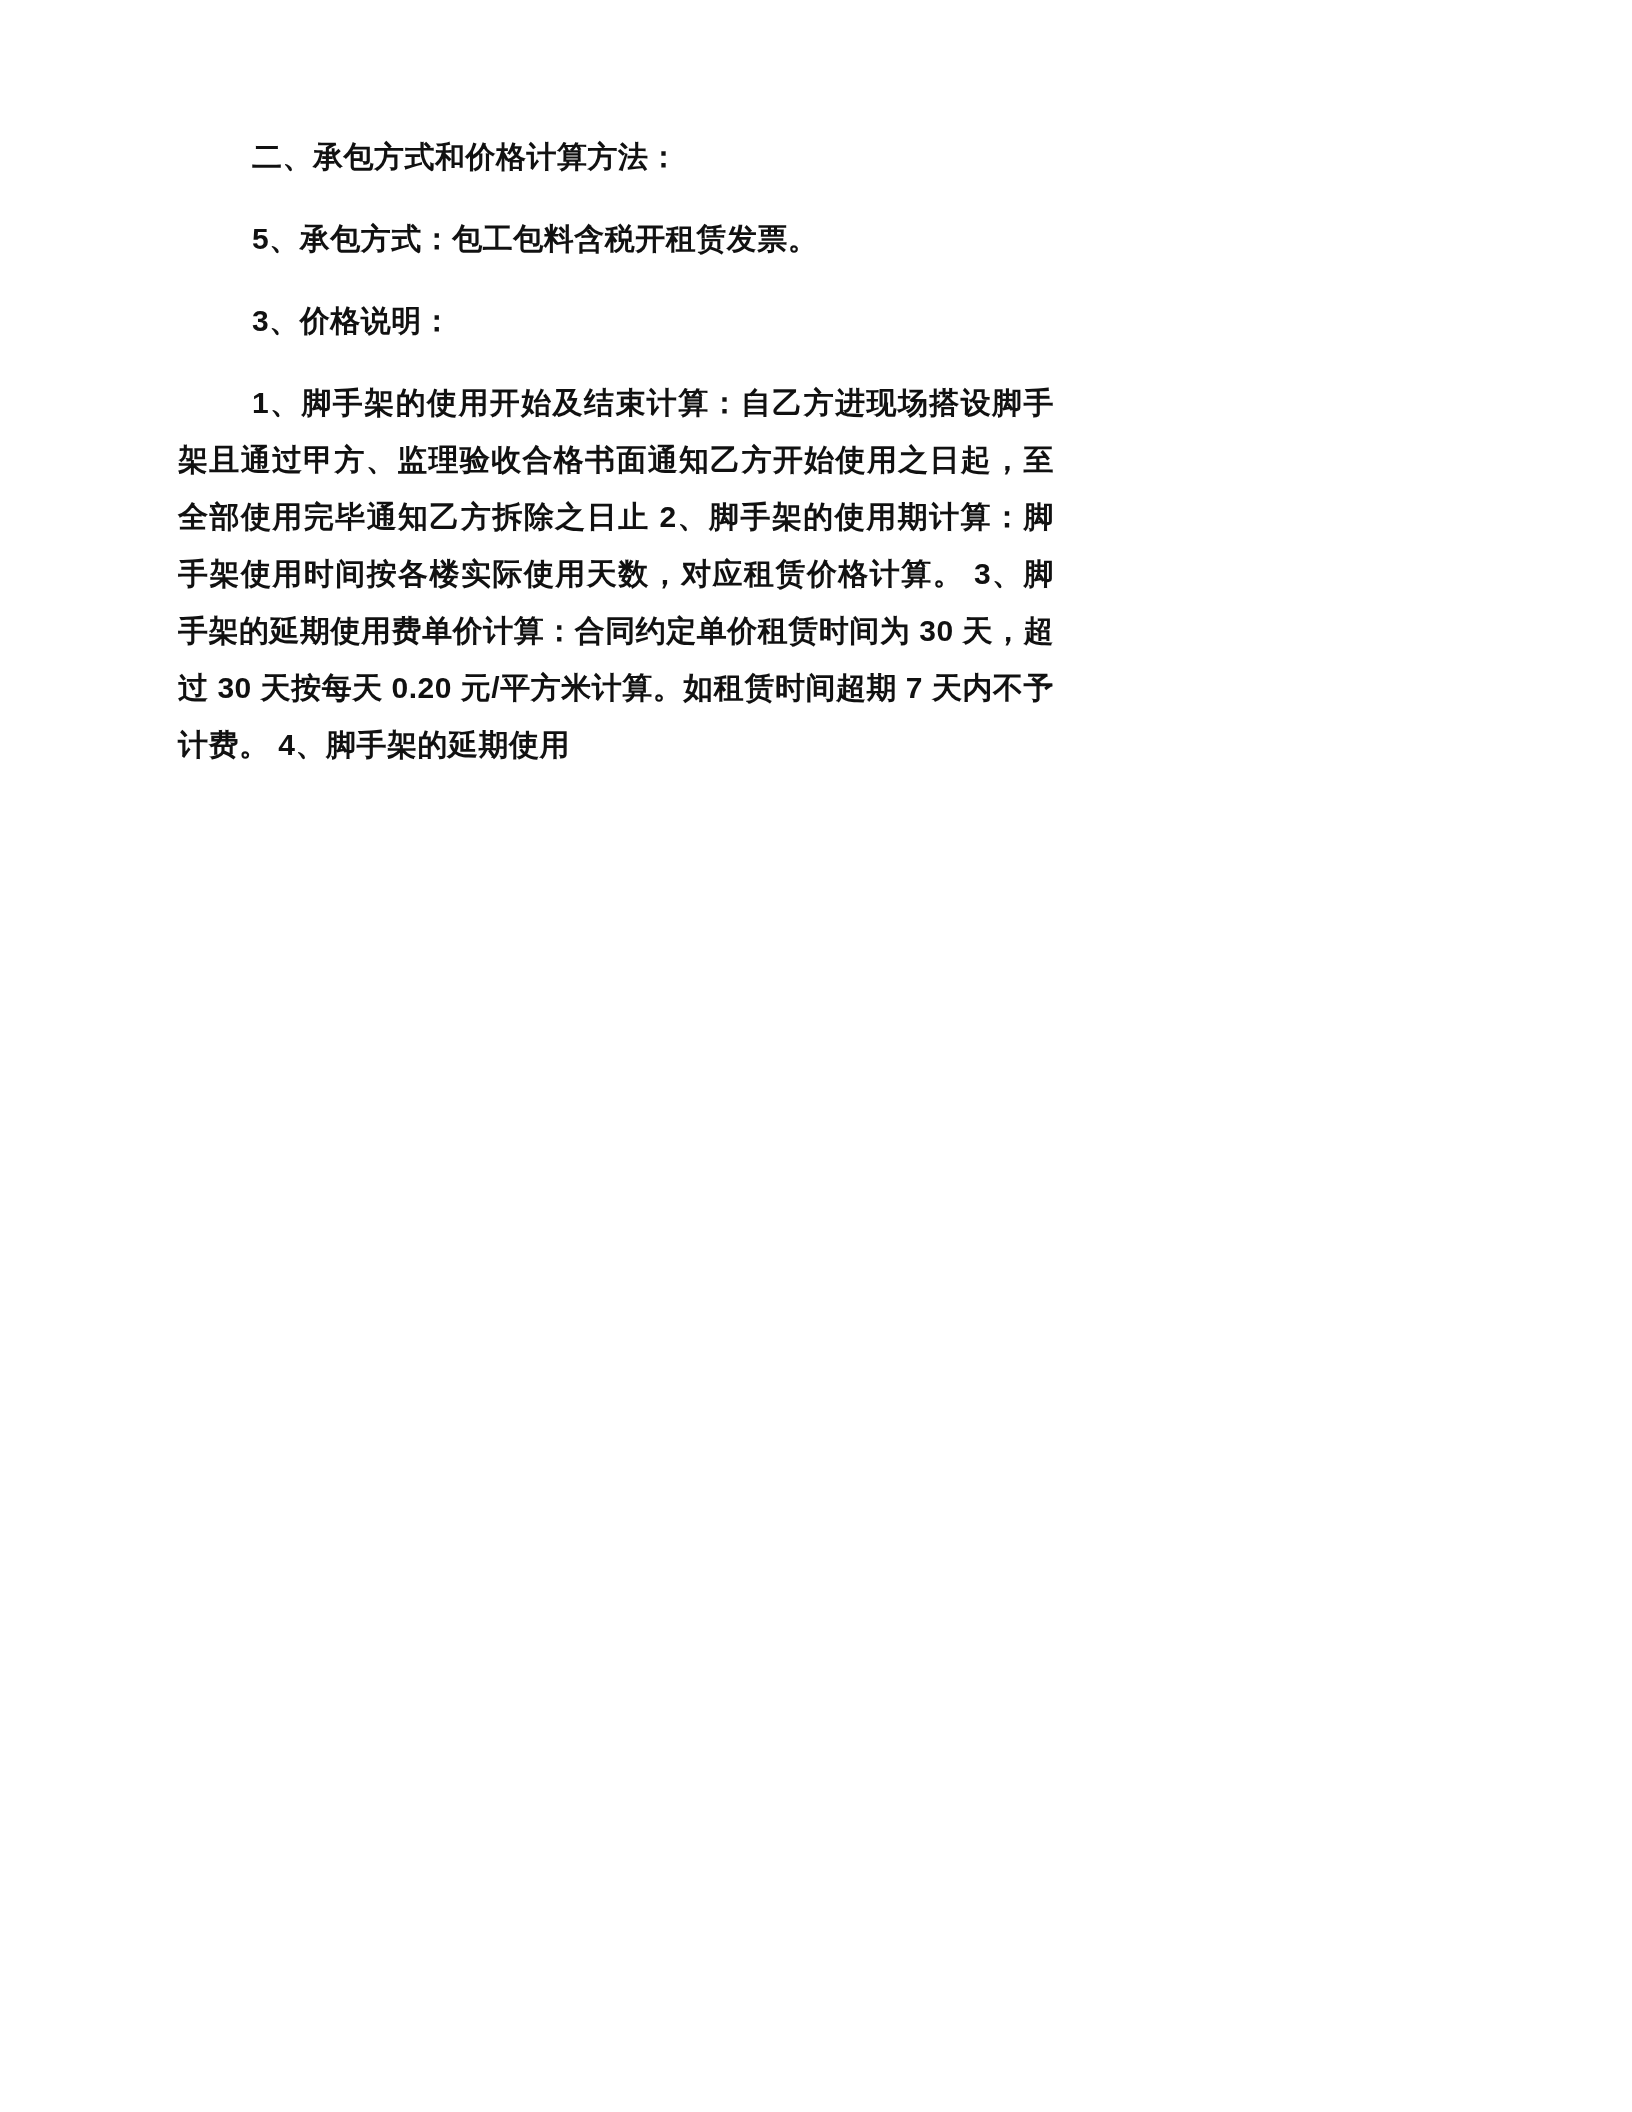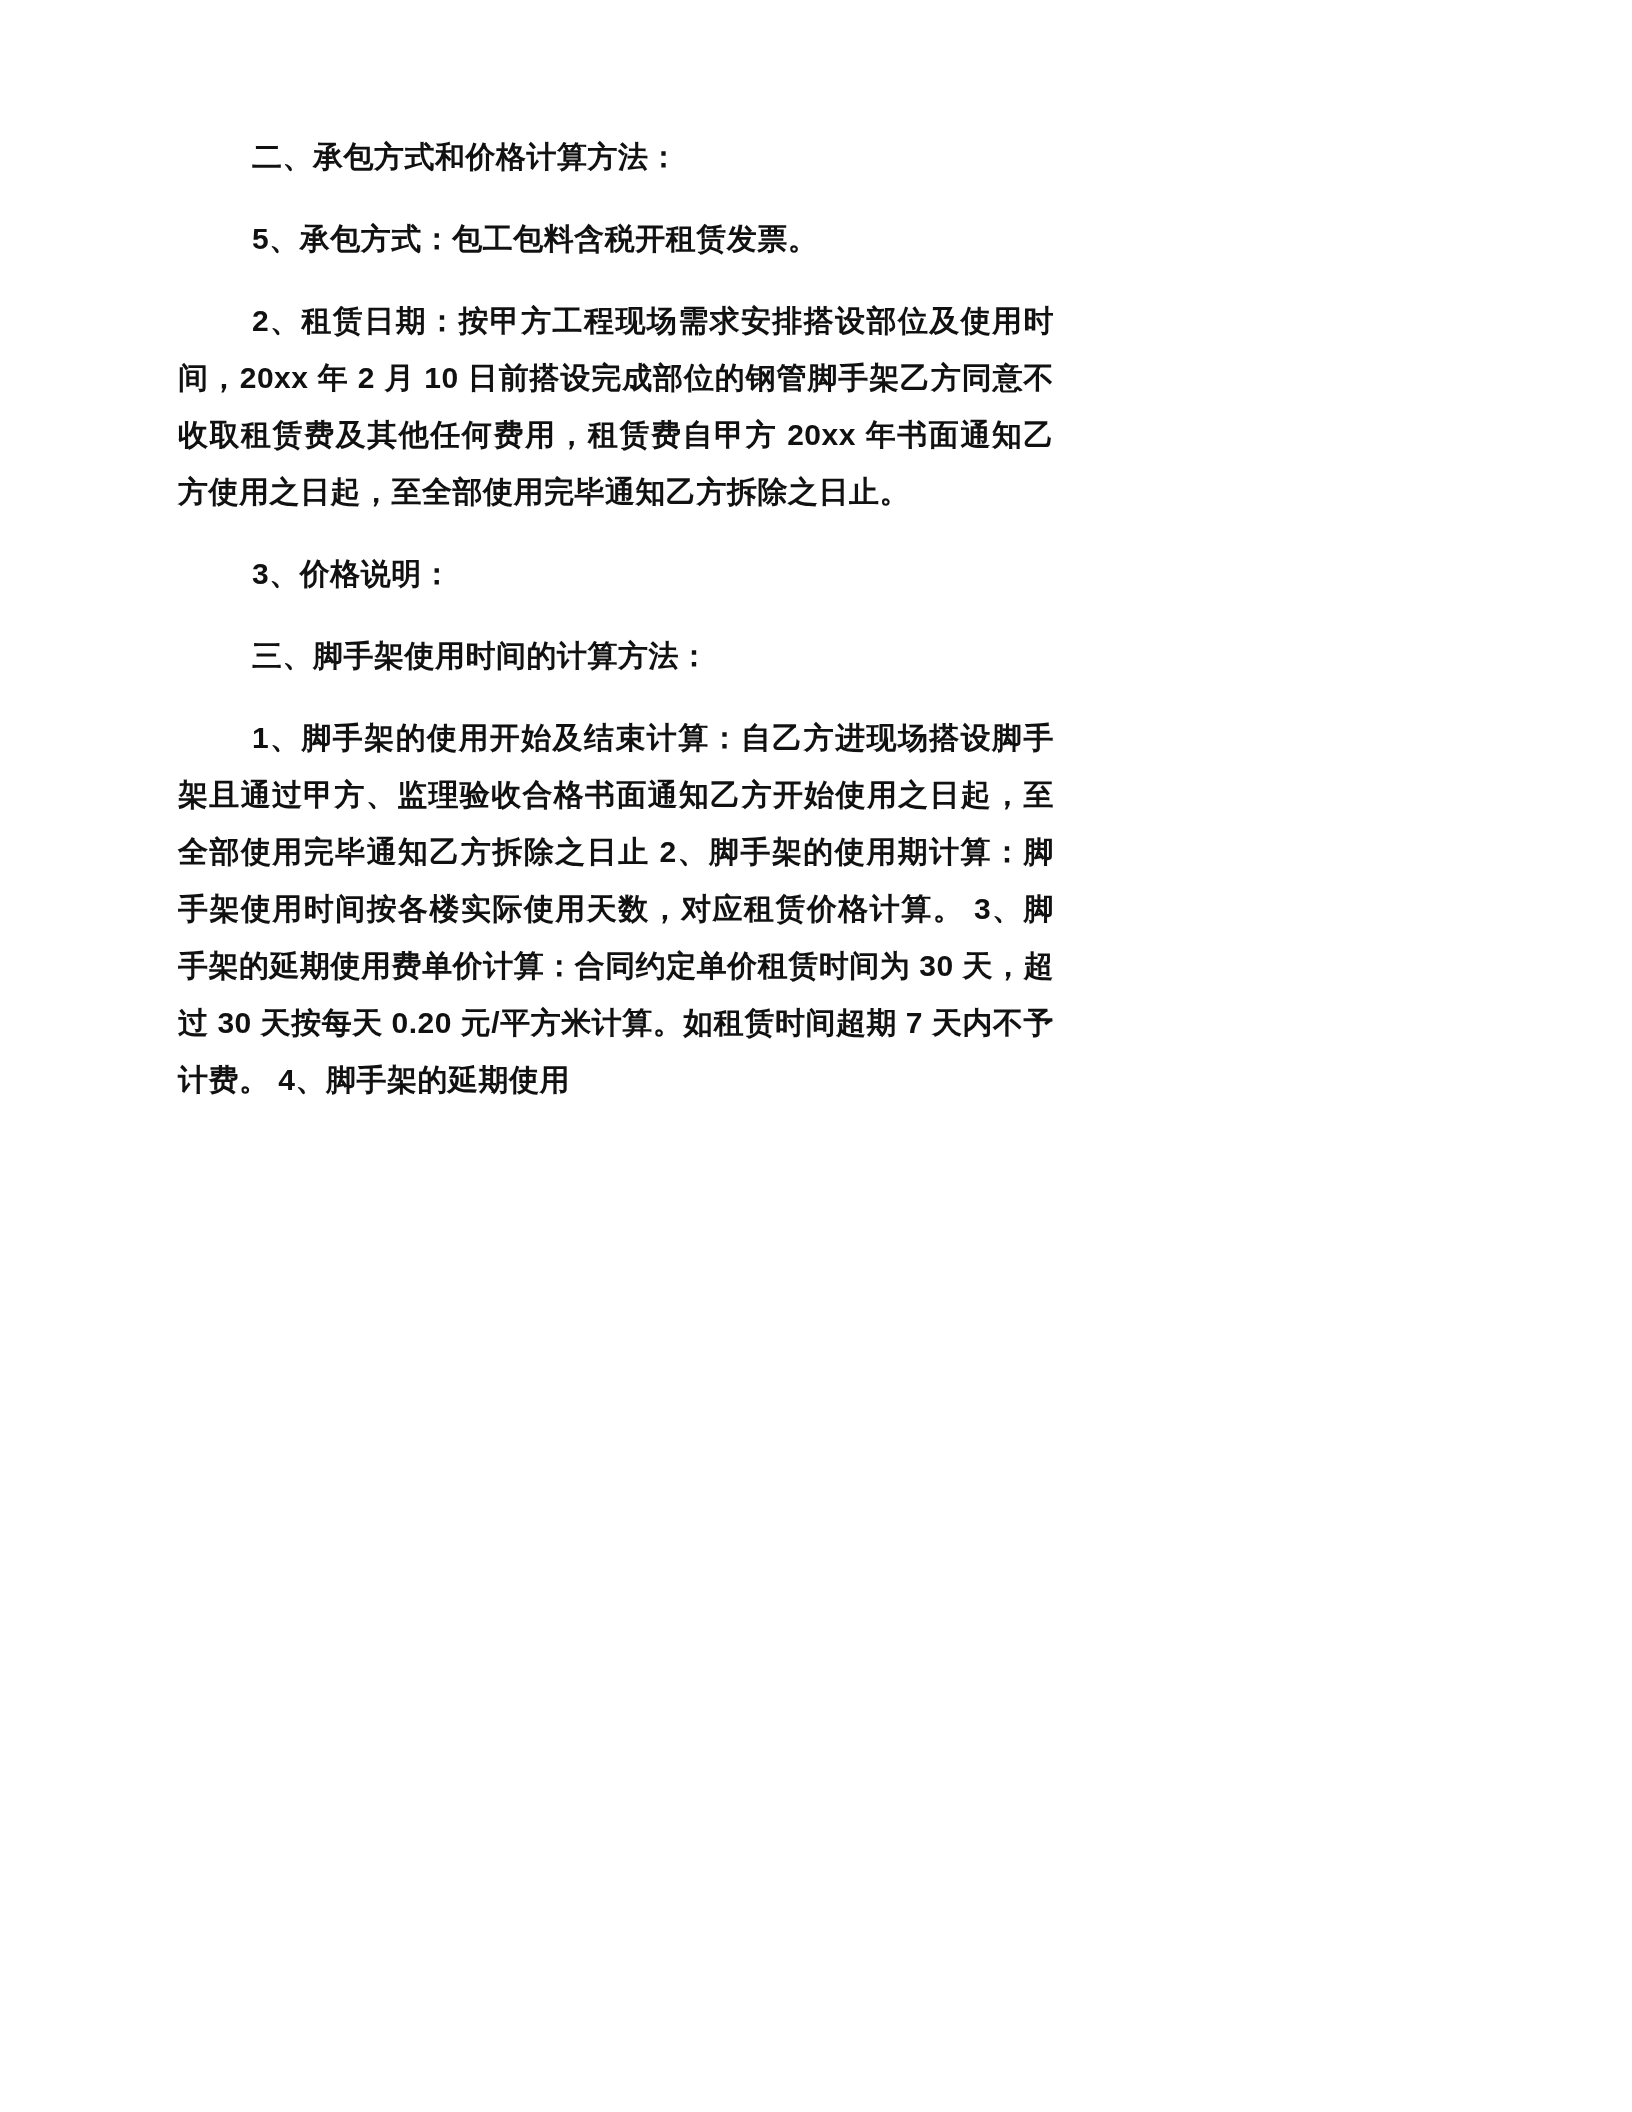--- a/index.html
+++ b/index.html
@@ -33,18 +33,16 @@
     word-break: break-all;
   }
 </style>
 </head>
 <body>
 
 <div class="page">
   <div class="doc-body">
     <p class="para">二、承包方式和价格计算方法：</p>
     <p class="para">5、承包方式：包工包料含税开租赁发票。</p>
-    <p class="para">2、租赁日期：按甲方工程现场需求安排搭设部位及使用时间，20xx 年 2 月 10 日前搭设完成部位的钢管脚手架乙方同意不收取租赁费及其他任何费用，租赁费自甲方 20xx 年书面通知乙方使用之日起，至全部使用完毕通知乙方拆除之日止。</p>
     <p class="para">3、价格说明：</p>
-    <p class="para">三、脚手架使用时间的计算方法：</p>
     <p class="para">1、脚手架的使用开始及结束计算：自乙方进现场搭设脚手架且通过甲方、监理验收合格书面通知乙方开始使用之日起，至全部使用完毕通知乙方拆除之日止 2、脚手架的使用期计算：脚手架使用时间按各楼实际使用天数，对应租赁价格计算。 3、脚手架的延期使用费单价计算：合同约定单价租赁时间为 30 天，超过 30 天按每天 0.20 元/平方米计算。如租赁时间超期 7 天内不予计费。 4、脚手架的延期使用</p>
   </div>
 </div>
 
 </body></html>

